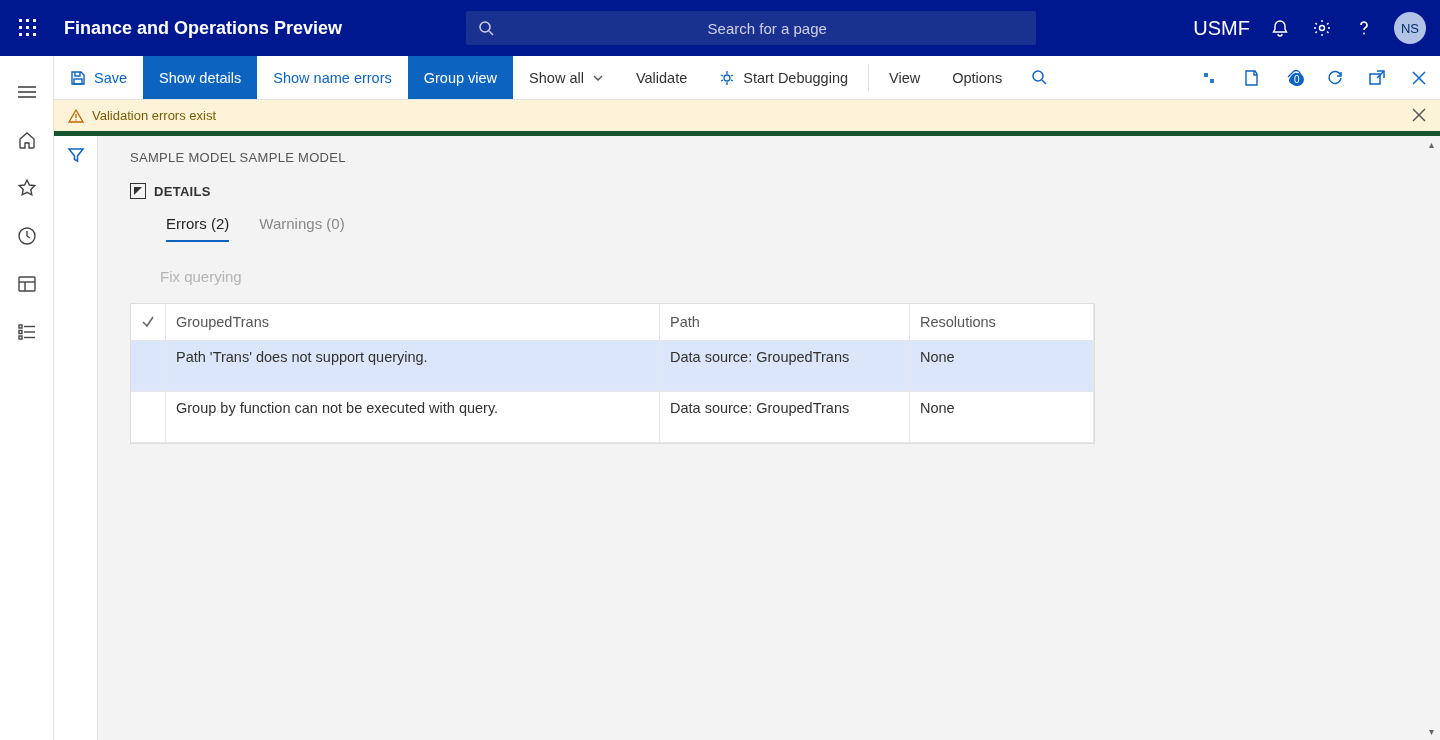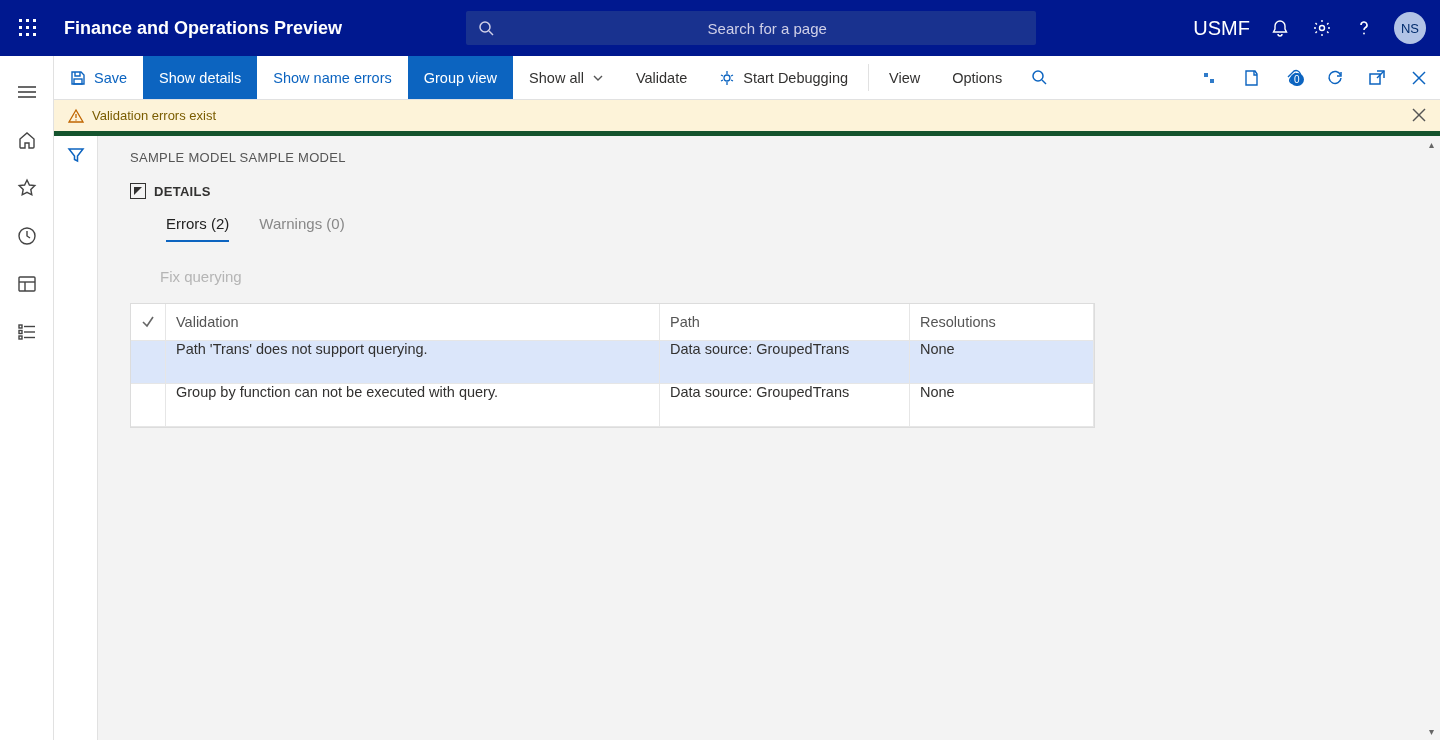--- a/index.html
+++ b/index.html
@@ -60,21 +60,21 @@
 
 .fix-row { margin-top: 26px; margin-left: 30px; color: #b5b5b5; font-size: 15px; }
 
 
 .tbl-wrap { margin-top: 18px; border: 1px solid #dcdcdc; background: #fff; width: 965px; }
 table { width: 100%; border-collapse: collapse; }
 th, td { text-align: left; padding: 10px 10px; font-size: 14.5px; border-bottom: 1px solid #e6e6e6; border-right: 1px solid #e6e6e6; }
 th { font-weight: 400; color: #555; background: #fff; }
 th.chk, td.chk { width: 34px; text-align: center; }
 tr.selected td { background: #dbe6fa; }
-td.desc { padding-top: 0; padding-bottom: 26px; }
+td.desc { padding-top: 8px; padding-bottom: 26px; }
 col.c1 { width: 34px; } col.c2 { width: 494px; } col.c3 { width: 250px; } col.c4 { width: auto; }
 
 .vscroll { position: absolute; right: 0; top: 0; bottom: 0; width: 17px; background: #f3f3f3; display: flex; flex-direction: column; }
 .vscroll .arrow { height: 17px; display:flex; align-items:center; justify-content:center; color:#666; font-size:10px; cursor:pointer; }
 .vscroll .track { flex:1; }
 
 svg { display: block; }
 </style>
 </head>
 <body>
@@ -323,21 +323,21 @@
                 <col class="c3">
                 <col class="c4">
               </colgroup>
             <thead>
               <tr>
                 <th class="chk">
                   <svg width="14" height="14" viewBox="0 0 14 14" fill="none" stroke="#666" stroke-width="1.6">
                       <path d="M2 7l4 4 6-9"></path>
                     </svg>
                 </th>
-                <th>Validation</th>
+                <th>GroupedTrans</th>
                 <th>Path</th>
                 <th>Resolutions</th>
               </tr>
             </thead>
             <tbody>
               <tr class="selected">
                 <td class="chk"></td>
                 <td class="desc">Path 'Trans' does not support querying.</td>
                 <td class="desc">Data source: GroupedTrans</td>
                 <td class="desc">None</td>

